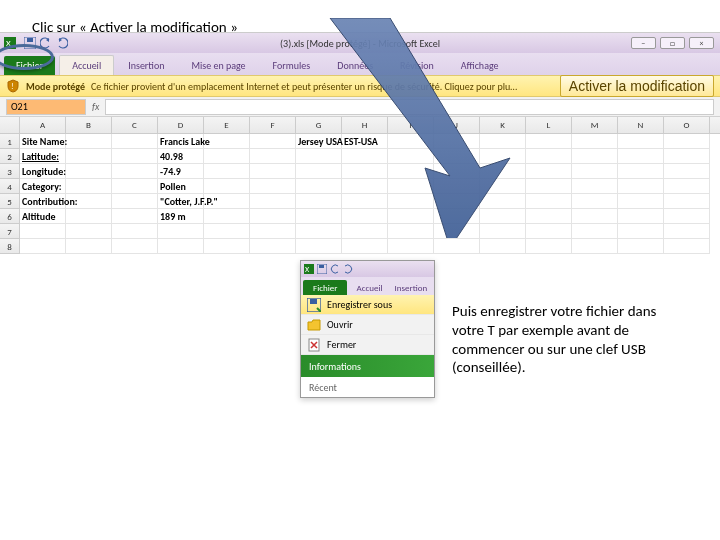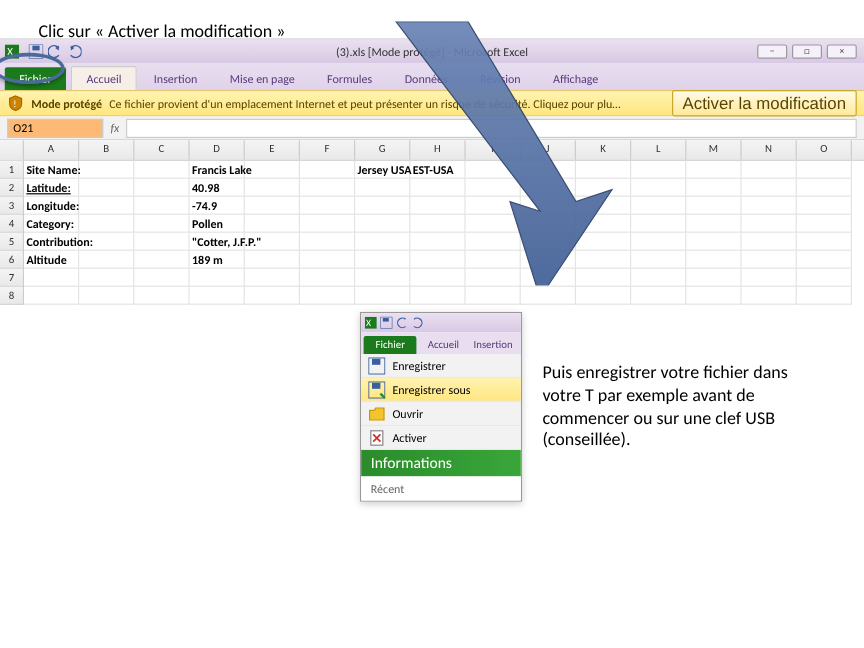--- a/index.html
+++ b/index.html
@@ -45,21 +45,21 @@
   .excel-small { position: absolute; top: 260px; left: 300px; width: 135px; background:#fff; border:1px solid #999; box-shadow:0 2px 6px rgba(0,0,0,.2);}
   .s-titlebar { height:16px; background: linear-gradient(#eae0f0,#d8c8e4); display:flex; align-items:center; padding-left:3px; gap:3px;}
   .s-qat { display:flex; gap:3px; }
   .s-ribbon { height:18px; background:#e8def0; display:flex; align-items:flex-end; font-size:9px; padding-left:2px;}
   .s-file { background:#1b7a1b; color:#fff; padding:2px 10px; border-radius:2px 2px 0 0; margin-right:3px;}
   .s-tab { padding:2px 6px; color:#5a3b7a;}
   .s-menu { background:#f2f2f2; }
   .s-item { display:flex; align-items:center; height:20px; font-size:10px; padding-left:6px; gap:6px; border-bottom:1px solid #e8e8e8;}
   .s-item.sel { background: linear-gradient(#fff3b0,#ffe680);}
   .s-icon { width:14px; height:14px; }
-  .s-info { background: linear-gradient(90deg,#2a8c2a,#3aa63a); color:#fff; height:22px; display:flex; align-items:center; font-size:13px; padding-left:8px;}
+  .s-info { background: linear-gradient(90deg,#2a8c2a,#3aa63a); color:#fff; height:22px; display:flex; align-items:center; font-size:10px; padding-left:8px;}
   .s-recent { background:#fff; height:20px; display:flex; align-items:center; font-size:10px; padding-left:8px; color:#666;}
   
   
   .oval-highlight { position:absolute; top:44px; left:-6px; width:60px; height:26px; border:3px solid #4a6a9a; border-radius:50%; pointer-events:none; box-shadow: 0 2px 3px rgba(0,0,0,.3);}
   
   .arrow-svg { position:absolute; top:18px; left:30px; pointer-events:none; }
   
   svg.ic { display:block; }
 </style>
 </head>
@@ -336,29 +336,20 @@
           </svg>
         </span>
     </span>
   </div>
   <div class="s-ribbon">
     <div class="s-file">Fichier</div>
     <div class="s-tab">Accueil</div>
     <div class="s-tab">Insertion</div>
   </div>
   <div class="s-menu">
-    <div class="s-item">
-      <span class="s-icon">
-          <svg class="ic" width="14" height="14">
-            <rect width="14" height="14" fill="none" stroke="#3a5fa0" stroke-width="1.4"></rect>
-            <rect x="3" y="1" width="7" height="5" fill="#3a5fa0"></rect>
-          </svg>
-        </span>
-      <span>Enregistrer</span>
-    </div>
     <div class="s-item sel">
       <span class="s-icon">
           <svg class="ic" width="14" height="14">
             <rect width="14" height="14" fill="none" stroke="#3a5fa0" stroke-width="1.4"></rect>
             <rect x="3" y="1" width="7" height="5" fill="#3a5fa0"></rect>
             <path d="M10 10 L14 14" stroke="#2a8c2a" stroke-width="2"></path>
           </svg>
         </span>
       <span>Enregistrer sous</span>
     </div>
@@ -370,20 +361,20 @@
         </span>
       <span>Ouvrir</span>
     </div>
     <div class="s-item">
       <span class="s-icon">
           <svg class="ic" width="14" height="14">
             <rect x="2" y="1" width="10" height="12" fill="#fff" stroke="#888"></rect>
             <path d="M4 4 L10 10 M10 4 L4 10" stroke="#c33" stroke-width="1.5"></path>
           </svg>
         </span>
-      <span>Activer</span>
+      <span>Fermer</span>
     </div>
     <div class="s-info">Informations</div>
     <div class="s-recent">Récent</div>
   </div>
 </div>
 
 <div class="instruction-right">Puis enregistrer votre fichier dans votre T par exemple avant de commencer ou sur une clef USB (conseillée).</div>
 
 </body></html>

